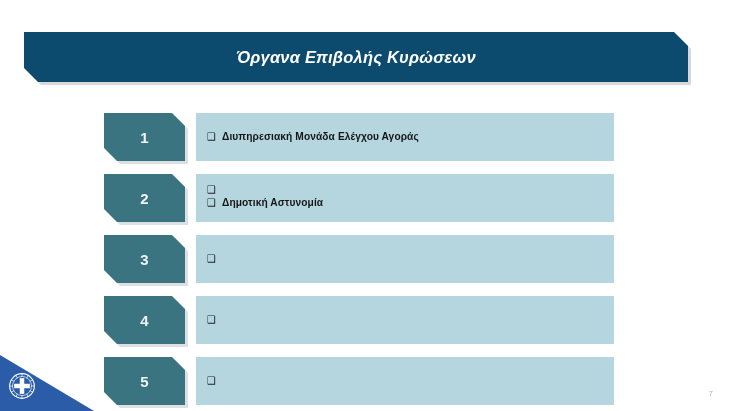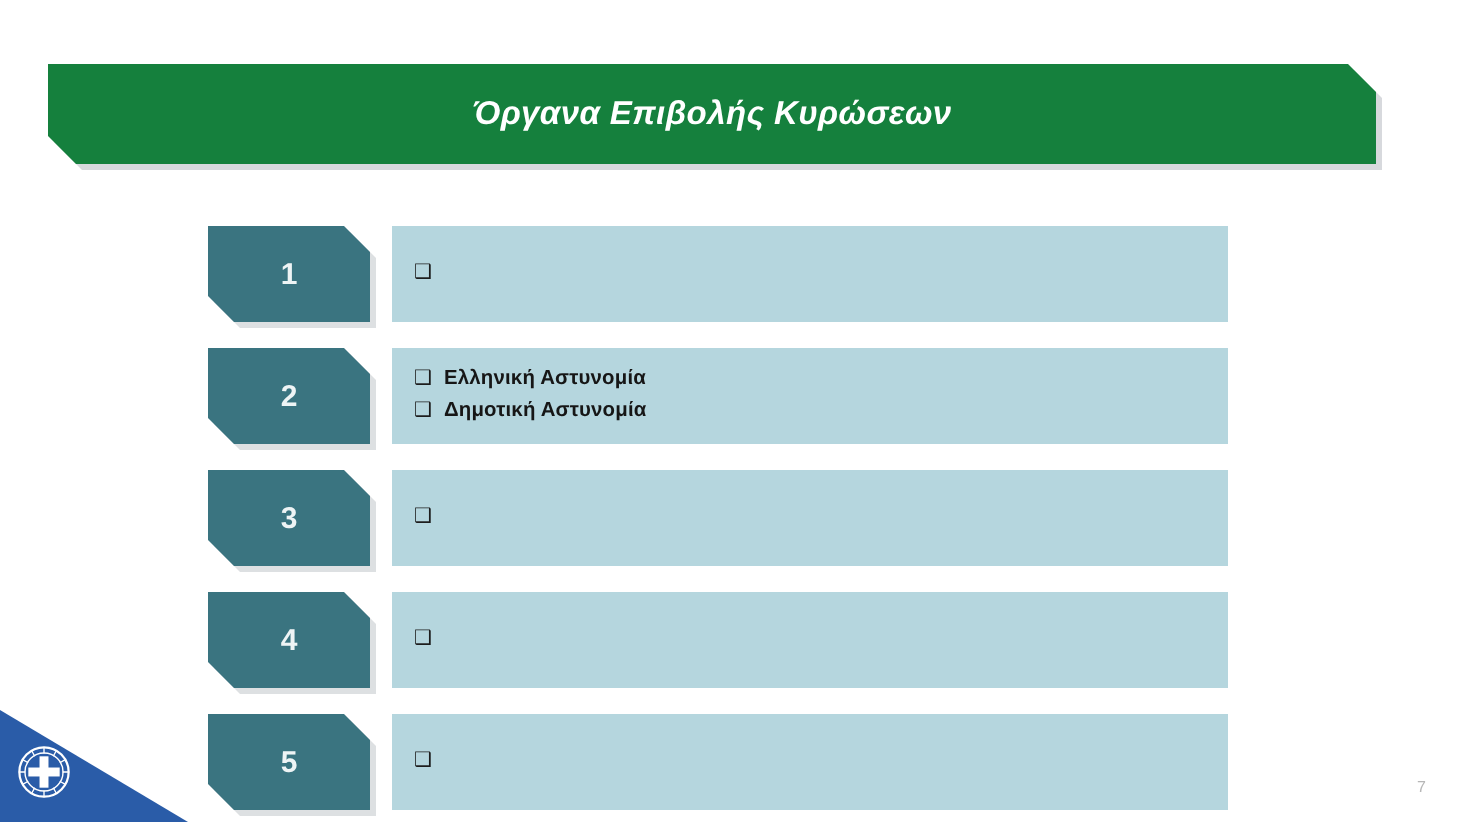--- a/index.html
+++ b/index.html
@@ -37,21 +37,21 @@
     -webkit-clip-path: polygon(0 0, calc(100% - 14px) 0, 100% 14px, 100% 100%, 14px 100%, 0 calc(100% - 14px));
     clip-path: polygon(0 0, calc(100% - 14px) 0, 100% 14px, 100% 100%, 14px 100%, 0 calc(100% - 14px));
     opacity: .75;
   }
   .title-banner {
     position: absolute;
     left: 0;
     top: 0;
     width: 664px;
     height: 50px;
-    background: #15803d;
+    background: #0c4a6e;
     -webkit-clip-path: polygon(0 0, calc(100% - 14px) 0, 100% 14px, 100% 100%, 14px 100%, 0 calc(100% - 14px));
     clip-path: polygon(0 0, calc(100% - 14px) 0, 100% 14px, 100% 100%, 14px 100%, 0 calc(100% - 14px));
     display: flex;
     align-items: center;
     justify-content: center;
   }
   .title-text {
     color: #ffffff;
     font-size: 16.5px;
     font-weight: bold;
@@ -199,35 +199,35 @@
     <div class="row h1">
       <div class="num-wrap">
         <div class="num-shadow"></div>
         <div class="num-box">
           <span class="num-text">1</span>
         </div>
       </div>
       <div class="content-box">
         <div class="bullet-line">
           <span class="bullet-glyph">❑</span>
+          <span class="bullet-text">Διυπηρεσιακή Μονάδα Ελέγχου Αγοράς</span>
         </div>
       </div>
     </div>
 
     <div class="row h2">
       <div class="num-wrap">
         <div class="num-shadow"></div>
         <div class="num-box">
           <span class="num-text">2</span>
         </div>
       </div>
       <div class="content-box">
         <div class="bullet-line">
           <span class="bullet-glyph">❑</span>
-          <span class="bullet-text">Ελληνική Αστυνομία</span>
         </div>
         <div class="bullet-line">
           <span class="bullet-glyph">❑</span>
           <span class="bullet-text">Δημοτική Αστυνομία</span>
         </div>
       </div>
     </div>
 
     <div class="row h3">
       <div class="num-wrap">

